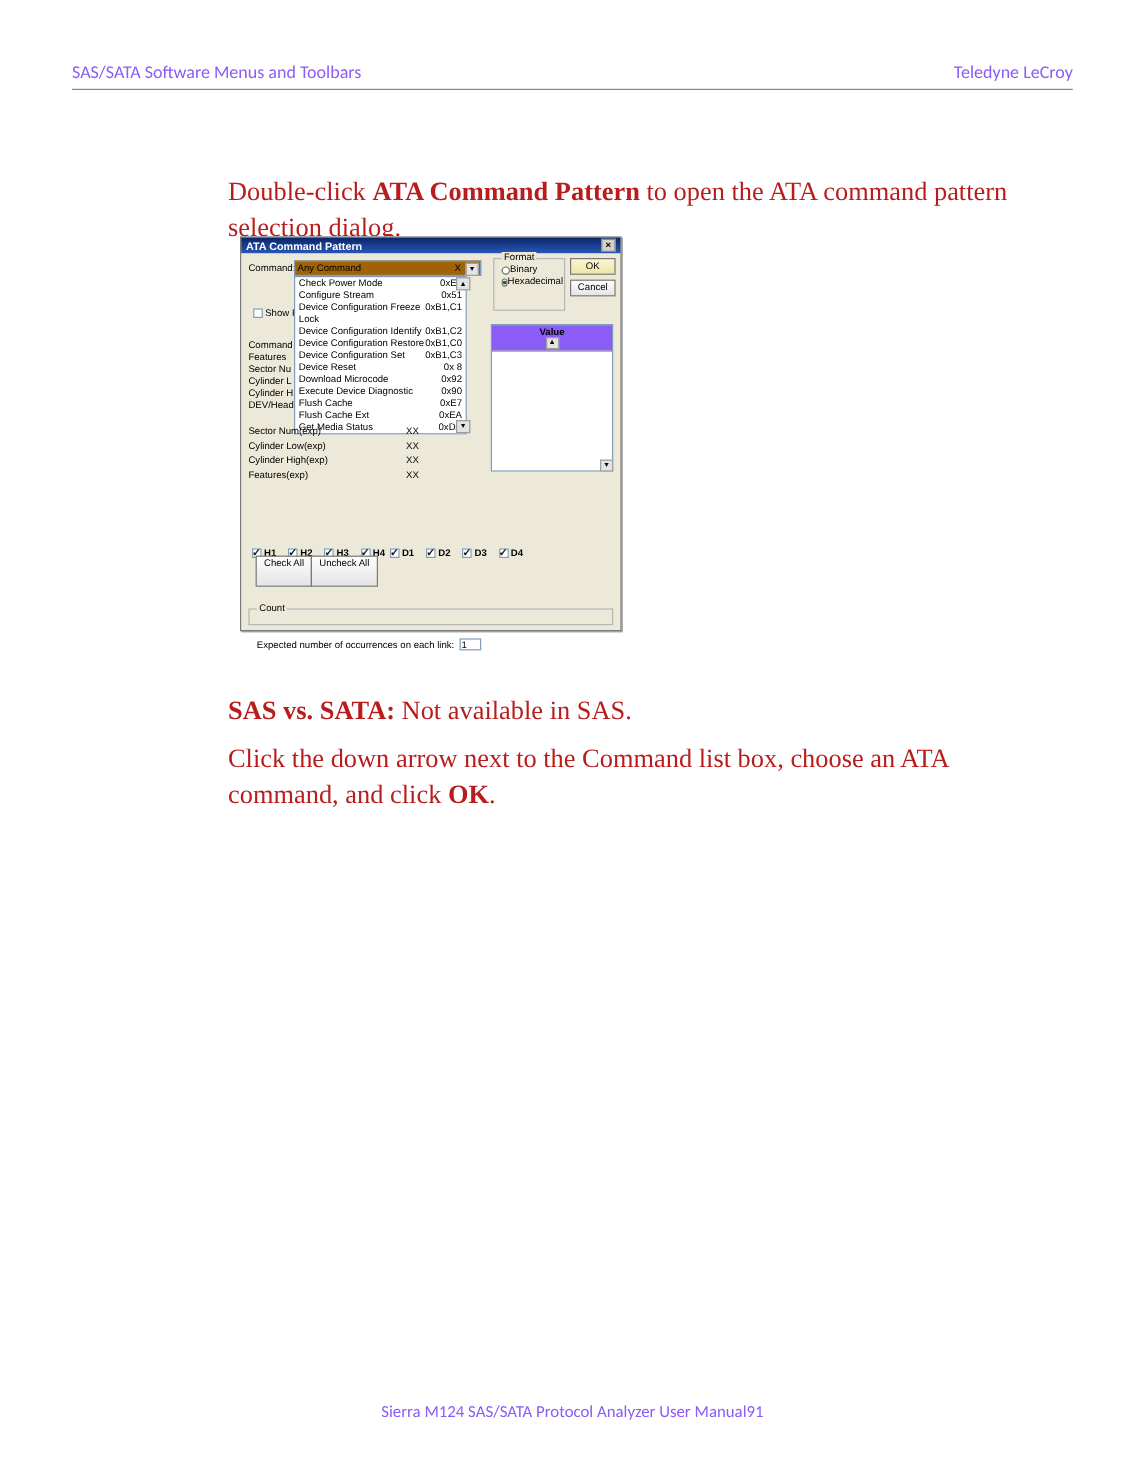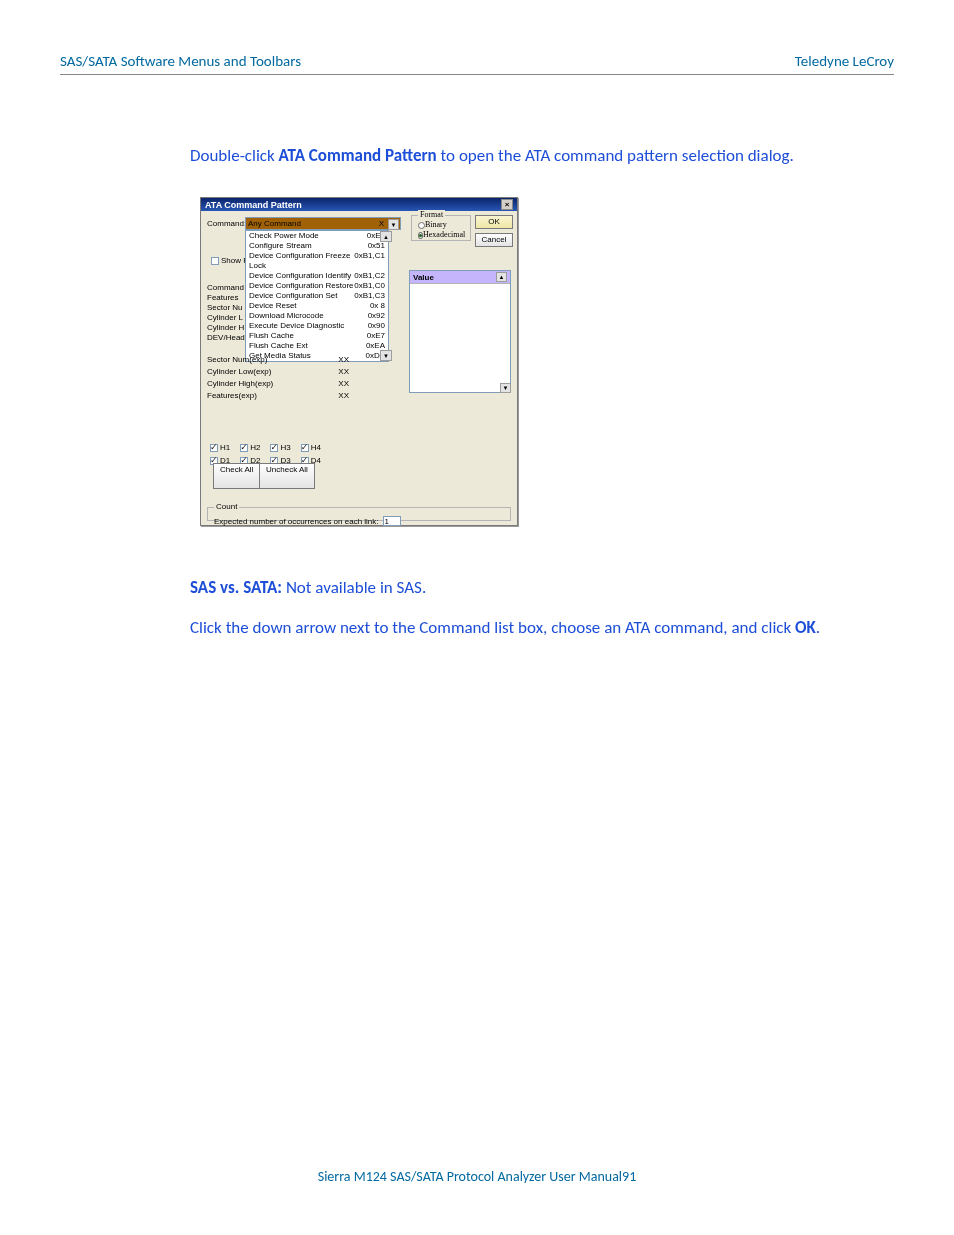--- a/index.html
+++ b/index.html
@@ -8,36 +8,37 @@
     width: 954px; height: 1235px;
     background: #fff;
     font-family: "Segoe UI", "Lucida Grande", Calibri, Arial, sans-serif;
     color: #222;
   }
   
   .page-header, .page-footer {
     position: absolute;
     left: 60px; right: 60px;
     font-size: 15px;
-    color: #0369a1;
+    color: #8b5cf6;
   }
   .page-header { top: 52px; }
   .page-header .hr {
     border: none; border-top: 1px solid #888;
     margin: 4px 0 0 0;
   }
   .page-header .row { display: flex; justify-content: space-between; }
   .page-footer { bottom: 50px; display: flex; justify-content: center; font-size: 14px; }
 
   .body-block {
     position: absolute;
     left: 190px; right: 96px;
-    font-size: 17px;
+    font-size: 22px;
     line-height: 1.35;
-    color: #1d4ed8;
+    color: #b91c1c;
+    font-family: Liberation Serif, serif;
   }
   .body-block b { font-weight: 700; }
 
   
   .dlg {
     position: absolute;
     left: 200px; top: 197px;
     width: 318px;
     font-family: Tahoma, Verdana, Arial, sans-serif;
     font-size: 8px;
@@ -126,61 +127,61 @@
   .exp-rows .r { display:flex; justify-content: space-between; line-height: 12px; }
 
   .value-panel {
     position: absolute;
     right: 6px; top: 59px;
     width: 102px; height: 123px;
     background: #fff;
     border: 1px solid #7f9db9;
   }
   .value-panel .hdr {
-    background: #c4b5fd; border-bottom: 1px solid #b5b5b5;
+    background: #8b5cf6; border-bottom: 1px solid #b5b5b5;
     font-weight: bold; padding: 1px 3px; font-size: 8px;
-    display:flex; justify-content:space-between; align-items:center;
+    display:flex; justify-content:space-between; align-items:center;flex-direction:column;
   }
   .value-panel .hdr .sb, .value-panel .sbdn {
     width: 11px; height: 10px; background:#e3e3e3; border:1px solid #9c9c9c;
     font-size:6px; display:flex; align-items:center; justify-content:center;
   }
   .value-panel .sbdn { position:absolute; right: -1px; bottom: -1px; }
 
   .fieldset {
     position: absolute;
     border: 1px solid #b5b5b5;
     background: #ece9d8;
     padding: 4px 6px 6px 6px;
     font-size: 8px;
   }
   .fieldset .legend {
     position: absolute;
     top: -6px; left: 6px;
     background: #ece9d8;
     padding: 0 2px;
   }
-  .fs-format { right: 46px; top: 4px; width: 60px; height: 26px; font-family: Liberation Serif, serif; }
+  .fs-format { right: 46px; top: 4px; width: 60px; height: 44px; }
   .fs-format .opt { display:flex; align-items:center; gap:0; line-height:10px; }
   .fs-format .radio { width:7px;height:7px;border:1px solid #6e6e6e;border-radius:50%;background:#fff;display:inline-flex;align-items:center;justify-content:center; }
   .fs-format .radio.sel::after { content:""; width:3px;height:3px;background:#1b5e20;border-radius:50%; }
 
   .btn {
     position: absolute;
     width: 38px; height: 14px;
     background: linear-gradient(#fefefe,#e4e4e4);
     border: 1px solid #7a7a7a;
     font-size: 8px; text-align: center; line-height: 12px;
   }
   .btn-ok { right: 4px; top: 4px; background: linear-gradient(#faf5d2,#efe6a6); }
   .btn-cancel { right: 4px; top: 22px; }
 
   .hbox {
     position: absolute; left: 9px; bottom: 60px;
-    display: flex; flex-direction: column; gap: 4px;
+    display: flex; flex-direction: row; gap: 4px; font-weight: bold;
   }
   .hbox .line { display: flex; gap: 10px; }
   .hbox .cb { display:flex; align-items:center; gap:2px; }
   .hbox .cb .box {
     width:8px;height:8px;background:#fff;border:1px solid #7f9db9;position:relative;
   }
   .hbox .cb .box::after {
     content:"✓"; position:absolute; left:-1px; top:-3px; font-size:9px; color:#1a1a1a;
   }
 
@@ -189,21 +190,21 @@
     height: 26px;
     background: linear-gradient(#fefefe,#e4e4e4);
     border: 1px solid #7a7a7a;
     font-size: 8px; text-align: right; line-height: 12px;
     padding: 0 6px;
   }
   .btn-checkall { left: 12px; bottom: 36px; }
   .btn-uncheckall { left: 58px; bottom: 36px; }
 
   .fs-count { left: 6px; bottom: 4px; right: 6px; height: 14px; }
-  .fs-count .txt { margin-top: 4px; display:flex; align-items:center; gap:4px; }
+  .fs-count .txt { margin-top: 20px; display:flex; align-items:center; gap:4px; }
   .fs-count input {
     width: 18px; height: 10px; font-size: 8px; padding:0 1px;
     border:1px solid #7f9db9; background:#fff; outline:none;
   }
 </style>
 </head>
 <body>
 
 <div class="page-header">
   <div class="row">

